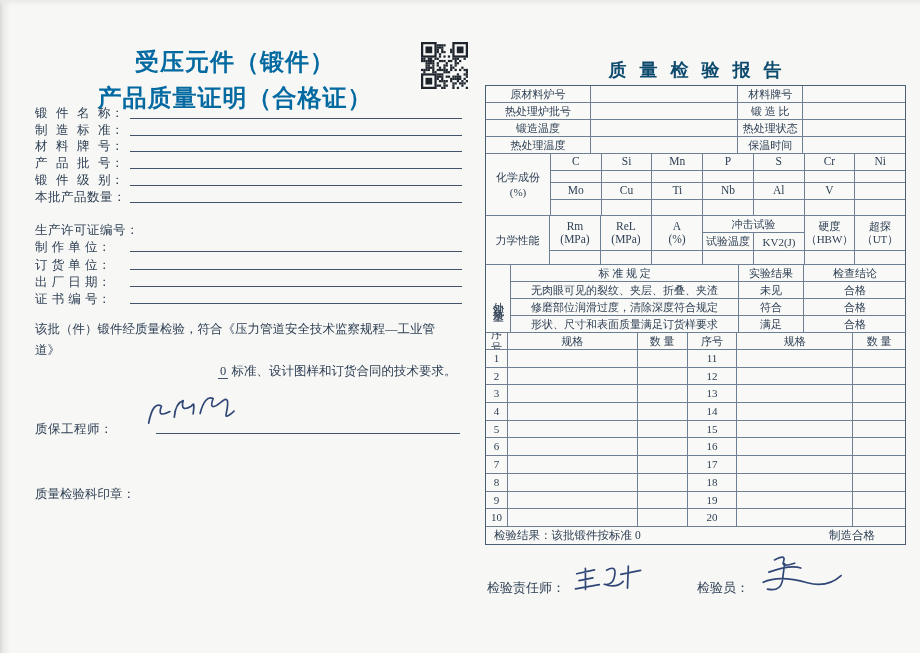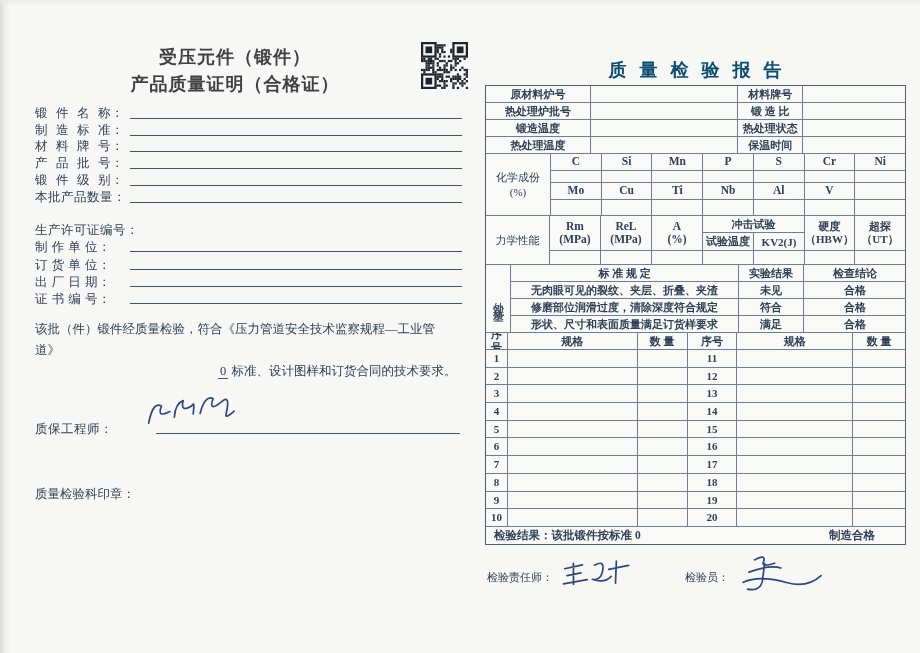--- a/index.html
+++ b/index.html
@@ -15,22 +15,22 @@
     position:absolute; left:0; top:0; bottom:0; width:10px;
     background: linear-gradient(90deg,#d9d9d7 0,#ececea 40%,rgba(247,247,245,0) 100%);
   }
   .paper-edge-top{
     position:absolute; left:0; top:0; right:0; height:6px;
     background: linear-gradient(180deg,#eaeae8 0,rgba(247,247,245,0) 100%);
   }
   
   .lt-title{
     position:absolute; left:80px; top:44px; width:310px;
-    text-align:center; font-size:18px; font-weight:bold; line-height:1.5;
-    letter-spacing:1px; color:#404040;
+    text-align:center; font-size:24px; font-weight:bold; line-height:1.5;
+    letter-spacing:1px; color:#0369a1;
   }
   .qr{ position:absolute; left:421px; top:42px; width:47px; height:47px; }
   .qr svg{ width:100%; height:100%; }
 
   .fgroup{ position:absolute; left:35px; width:427px; }
   .fg1{ top:104px;font-family:Liberation Mono, monospace; }
   .fg2{ top:220px; }
   .frow{ display:flex; align-items:flex-end; height:16.8px; }
   .fg2 .frow{ height:17.2px; }
   .flabel{ width:92px; font-size:12.5px; line-height:14px; white-space:nowrap; letter-spacing:.5px; }
@@ -48,21 +48,21 @@
 
   
   .rt-title{
     position:absolute; left:485px; top:58px; width:420px; text-align:center;
     font-size:18px; font-weight:bold; letter-spacing:13px; text-indent:13px; color:#0c4a6e;
   }
   .rtable{
     position:absolute; left:485px; top:85px; width:421px;
     border:1.5px solid #4c5e74; font-size:11px; background:rgba(255,255,255,.25);
   }
-  .r{ display:flex;font-weight:bold; }
+  .r{ display:flex; }
   .c{
     border-right:1px solid #6d7f94; border-bottom:1px solid #6d7f94;
     display:flex; align-items:center; justify-content:center;
     text-align:center; overflow:hidden; line-height:1.15;
   }
   .c.nr{ border-right:none; }
   .c.nb{ border-bottom:none; }
   .sec{ display:flex; }
   .lab{
     border-right:1px solid #6d7f94; border-bottom:1px solid #6d7f94;
@@ -83,21 +83,21 @@
   .impact{ width:102px; display:flex; flex-direction:column; border-right:1px solid #6d7f94; border-bottom:1px solid #6d7f94;text-align:right; }
   .impact .top{ height:17px; border-bottom:1px solid #6d7f94; display:flex; align-items:center; justify-content:center; }
   .impact .bot{ flex:1; display:flex; }
   .impact .bot .bc{ flex:1; display:flex; align-items:center; justify-content:center; }
   .impact .bot .bc:first-child{ border-right:1px solid #6d7f94; }
   .resultrow{ justify-content:space-between; padding:0 30px 0 8px; font-size:11.5px; }
   .serif-sym{ font-size:11.5px; }
 
   .rsign{
     position:absolute; left:487px; top:551px; width:420px;
-    display:flex; align-items:center; font-size:11px;
+    display:flex; align-items:flex-end; font-size:13px;
   }
   .rsign .lbl{ padding-top:6px; }
   .sig2{ width:78px; height:36px; margin:0 6px; transform:rotate(-3deg); }
   .sig3{ width:92px; height:46px; margin-left:6px; transform:rotate(-2deg); }
   .gap56{ width:42px; }
 
   svg.sig path{ fill:none; stroke:#2f4677; stroke-width:1.7; stroke-linecap:round; stroke-linejoin:round; }
 </style>
 </head>
 <body>

